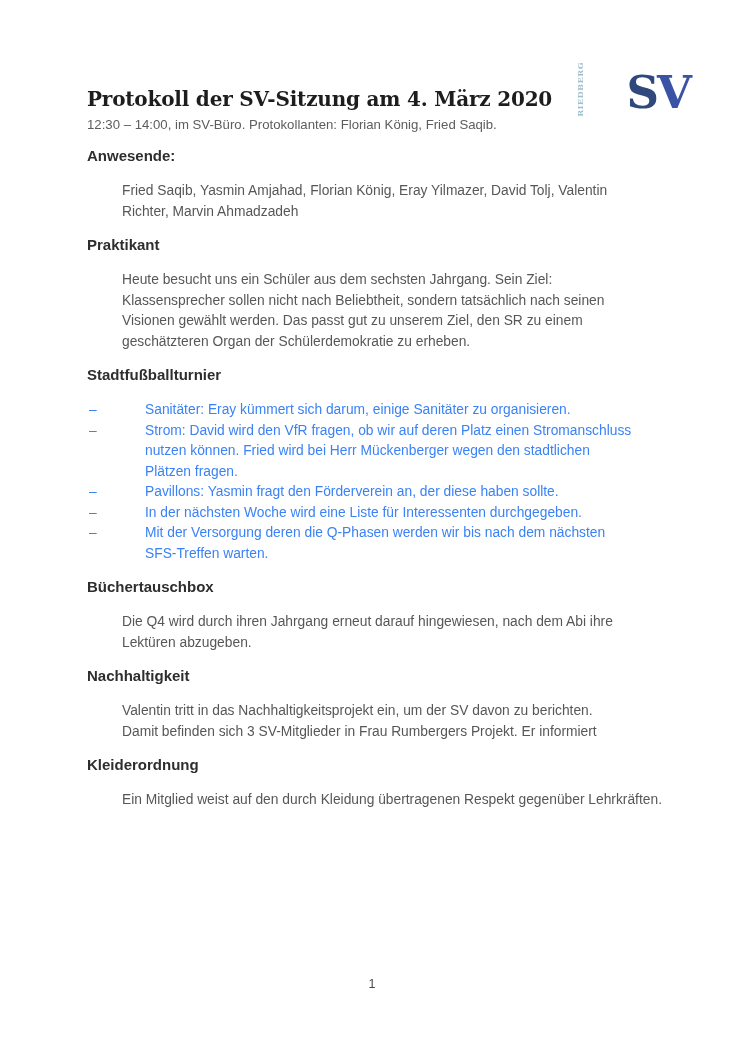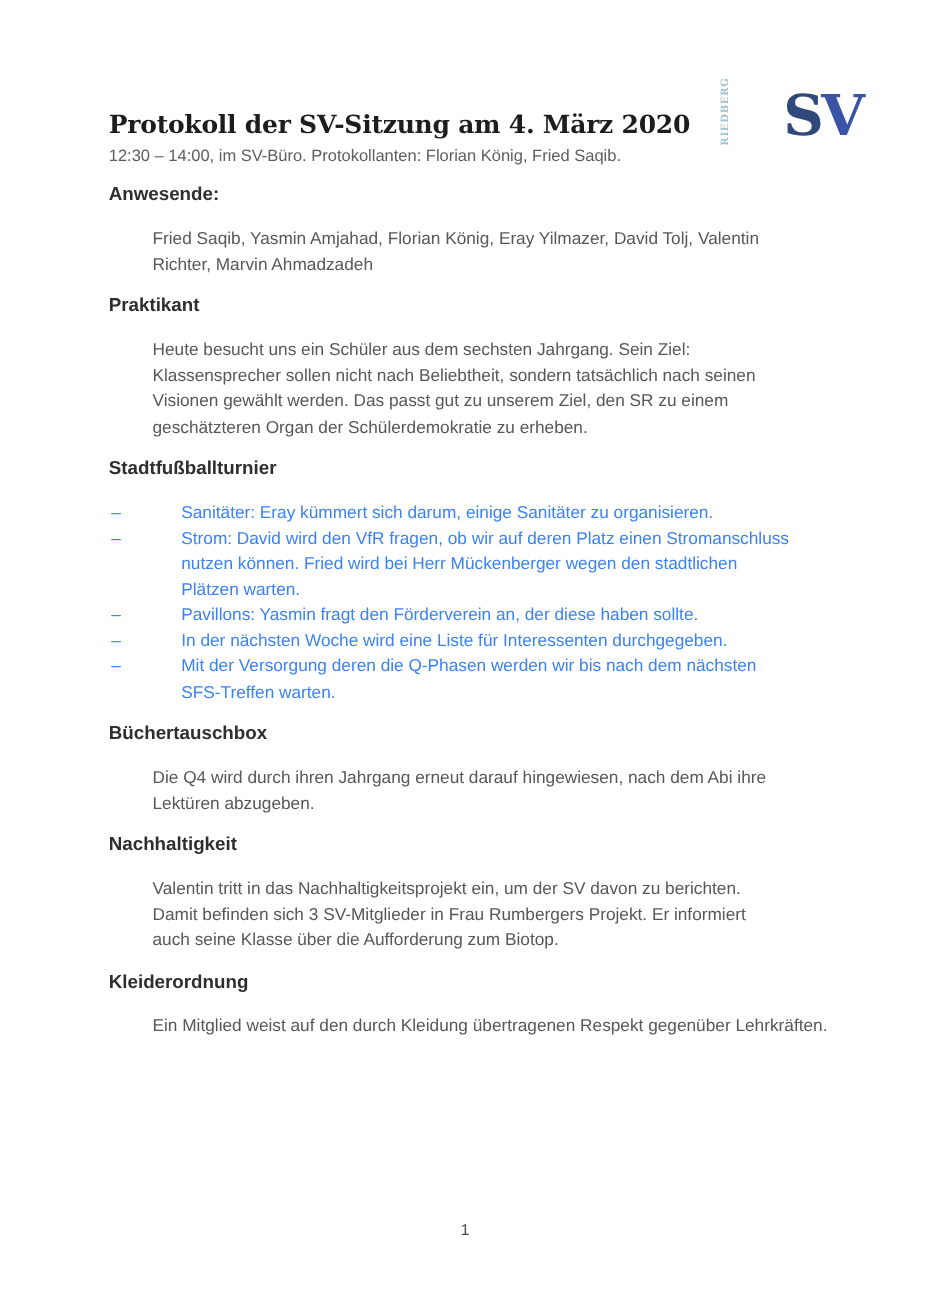--- a/index.html
+++ b/index.html
@@ -153,21 +153,21 @@
 
   <section class="section">
     <h2 class="section-heading">Stadtfußballturnier</h2>
   <ul class="dash-list">
             <li>
               <div class="text-line">Sanitäter: Eray kümmert sich darum, einige Sanitäter zu organisieren.</div>
             </li>
             <li>
               <div class="text-line">Strom: David wird den VfR fragen, ob wir auf deren Platz einen Stromanschluss</div>
               <div class="text-line">nutzen können. Fried wird bei Herr Mückenberger wegen den stadtlichen</div>
-              <div class="text-line">Plätzen warten.</div>
+              <div class="text-line">Plätzen fragen.</div>
             </li>
             <li>
               <div class="text-line">Pavillons: Yasmin fragt den Förderverein an, der diese haben sollte.</div>
             </li>
             <li>
               <div class="text-line">In der nächsten Woche wird eine Liste für Interessenten durchgegeben.</div>
             </li>
             <li>
               <div class="text-line">Mit der Versorgung deren die Q-Phasen werden wir bis nach dem nächsten</div>
               <div class="text-line">SFS-Treffen warten.</div>
@@ -181,21 +181,20 @@
             <div class="text-line">Die Q4 wird durch ihren Jahrgang erneut darauf hingewiesen, nach dem Abi ihre</div>
             <div class="text-line">Lektüren abzugeben.</div>
           </div>
         </section>
 
   <section class="section">
     <h2 class="section-heading">Nachhaltigkeit</h2>
   <div class="body-text">
             <div class="text-line">Valentin tritt in das Nachhaltigkeitsprojekt ein, um der SV davon zu berichten.</div>
             <div class="text-line">Damit befinden sich 3 SV-Mitglieder in Frau Rumbergers Projekt. Er informiert</div>
-            <div class="text-line">auch seine Klasse über die Aufforderung zum Biotop.</div>
           </div>
         </section>
 
   <section class="section">
     <h2 class="section-heading">Kleiderordnung</h2>
   <div class="body-text">
             <div class="text-line">Ein Mitglied weist auf den durch Kleidung übertragenen Respekt gegenüber Lehrkräften.</div>
           </div>
         </section>
 </main>

